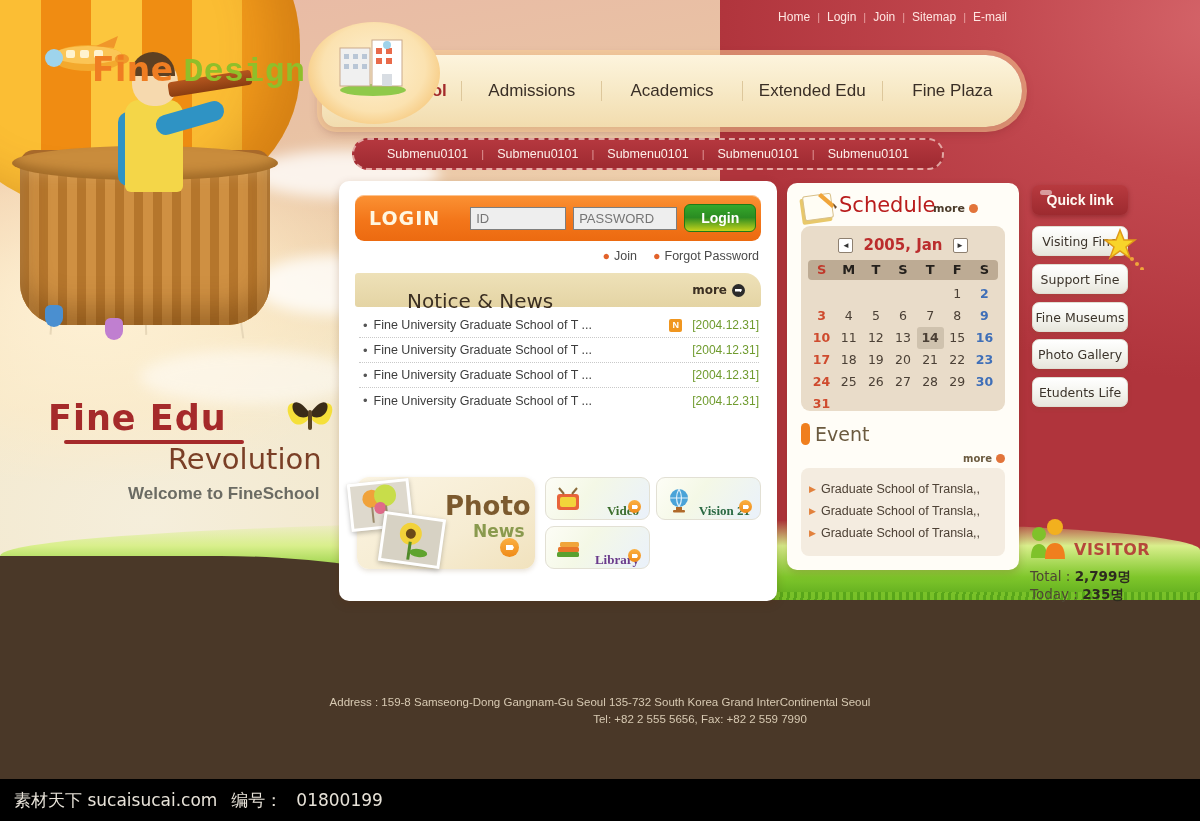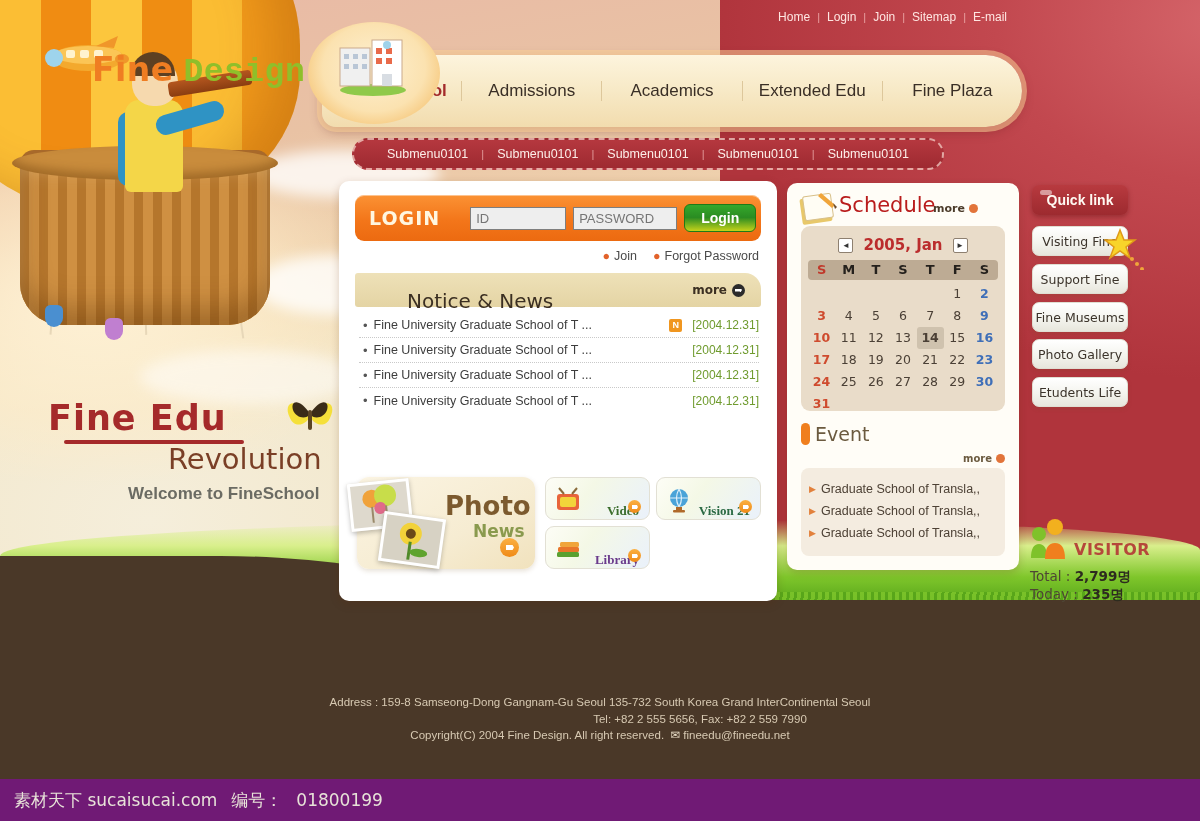--- a/index.html
+++ b/index.html
@@ -299,21 +299,21 @@
       display:flex; align-items:center; justify-content:center; font-size:8px; color:#222; }
 
   
   .footer-txt { position:absolute; left:0; top:694px; width:1200px; text-align:center; color:#d7c9b2; font-size:11.5px; line-height:16.5px; }
   .footer-txt .r2 { padding-left:200px; }
   .mailglyph { color:#e8dcc6; }
 
   
   .watermark {
     position:absolute; left:0; top:779px; width:1200px; height:42px;
-    background:#701a75; display:flex; align-items:center; padding-left:14px; gap:14px;
+    background:#000000; display:flex; align-items:center; padding-left:14px; gap:14px;
     color:#e7e2d8; font-size:17px; font-family:"DejaVu Sans", sans-serif;
   }
 </style>
 </head>
 <body>
 
 <div id="page">
 
   <div class="topband"></div>
   <div class="sky">
@@ -654,25 +654,20 @@
       <span>Today</span>
       <span>:</span>
       <b>235명</b>
     </div>
   </div>
 
 
   <div class="footer-txt">
     <div>Address : 159-8 Samseong-Dong Gangnam-Gu Seoul 135-732 South Korea Grand InterContinental Seoul</div>
     <div class="r2">Tel: +82 2 555 5656, Fax: +82 2 559 7990</div>
-    <div>
-      <span>Copyright(C) 2004 Fine Design. All right reserved.</span>
-      &nbsp;<span class="mailglyph">✉</span>
-      <span>fineedu@fineedu.net</span>
-    </div>
   </div>
 
   <div class="watermark">
     <span>素材天下 sucaisucai.com</span>
     <span>编号：</span>
     <span>01800199</span>
   </div>
 
 </div>
 

